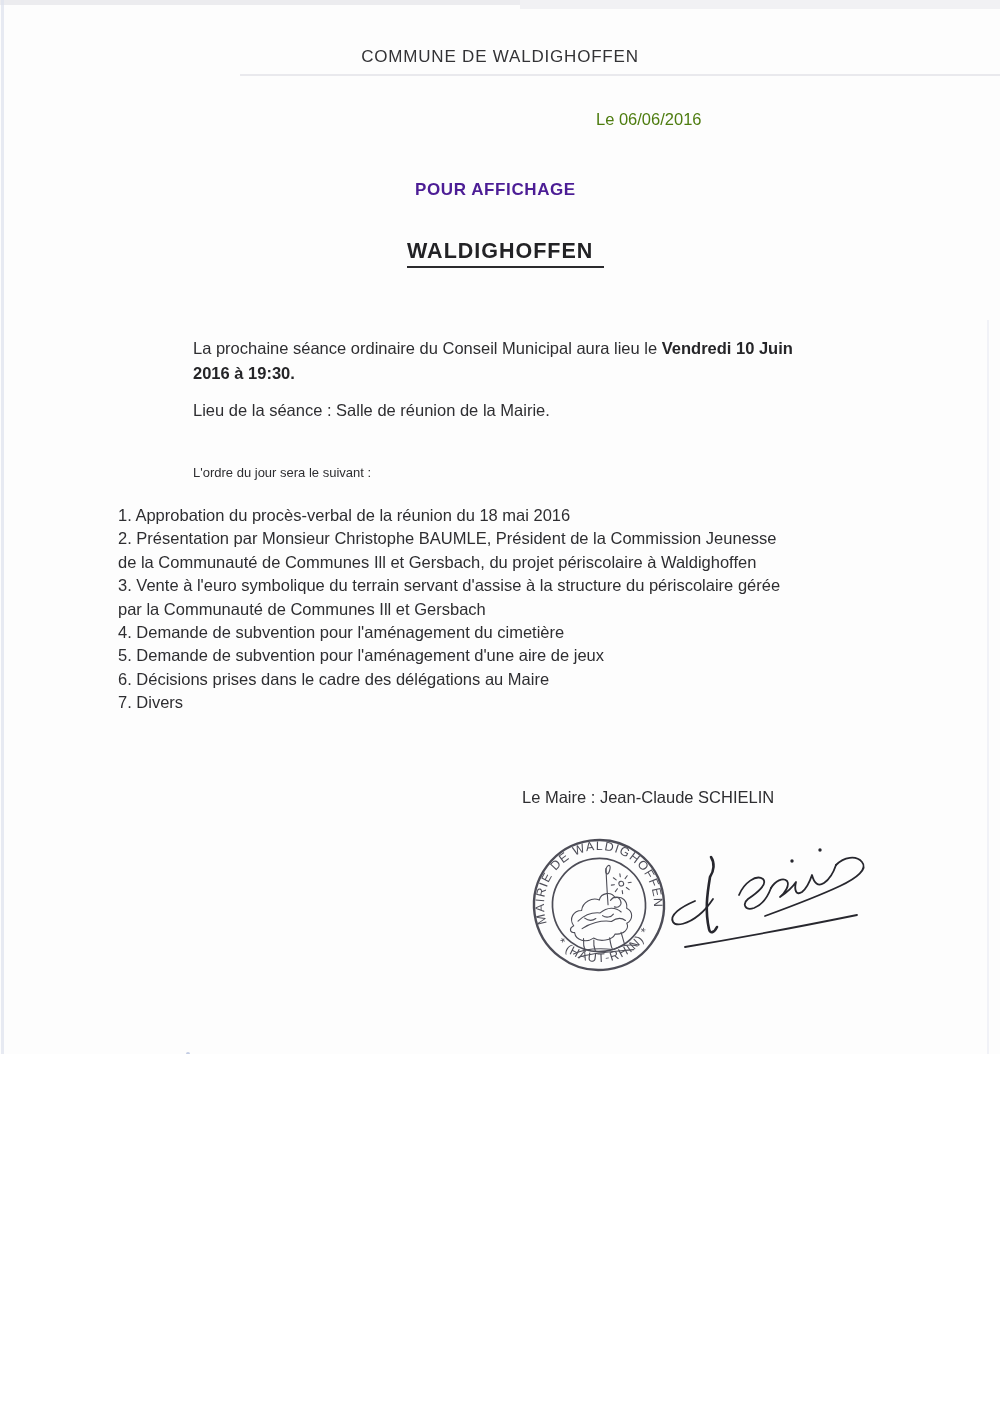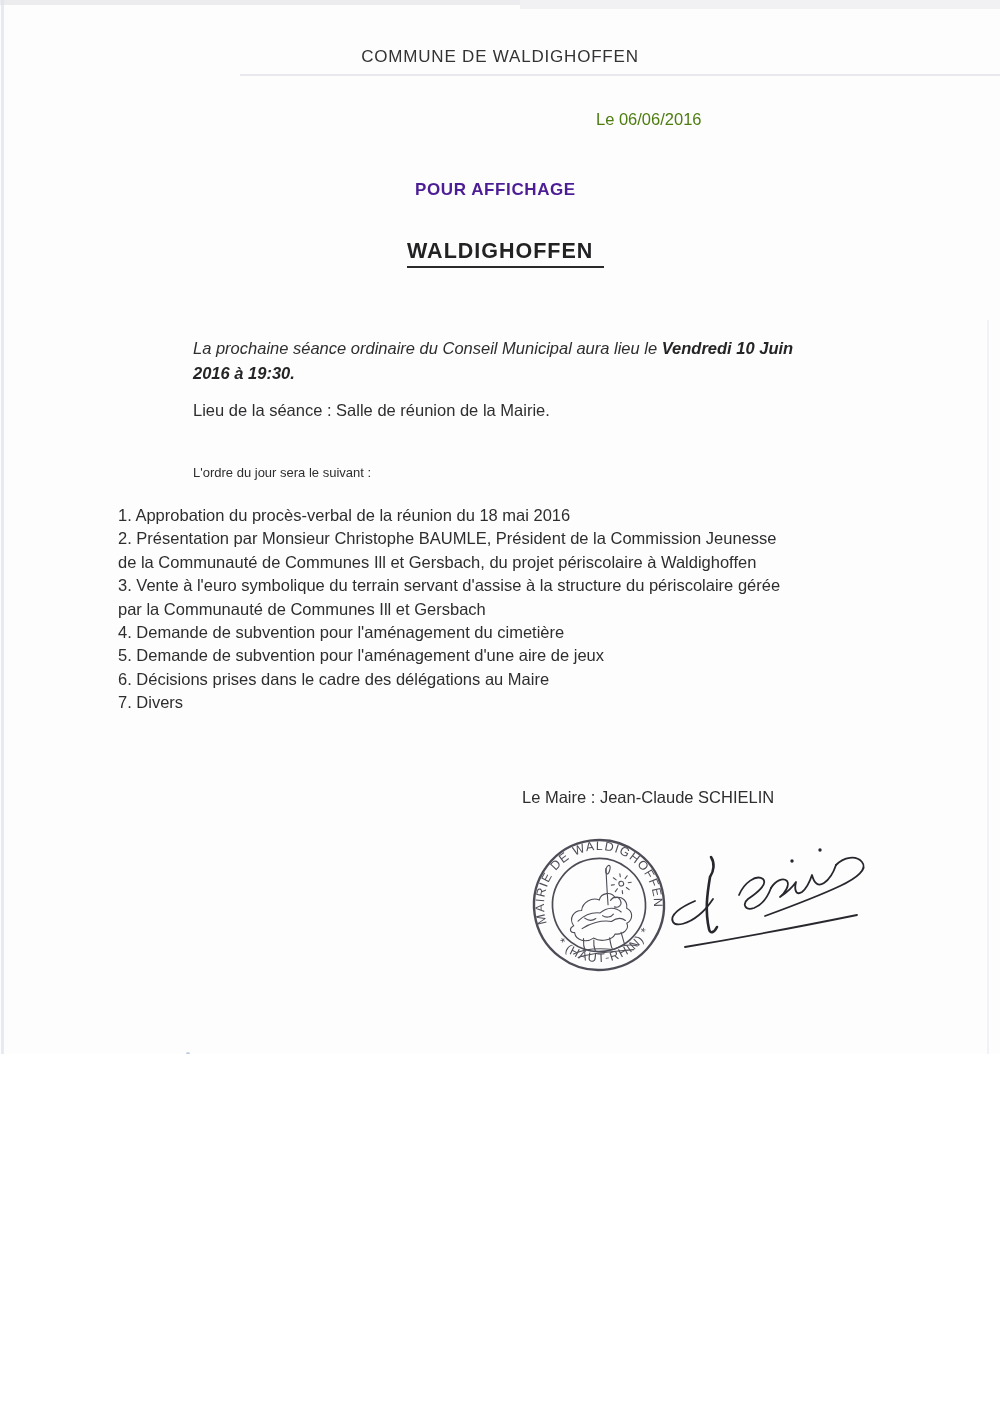--- a/index.html
+++ b/index.html
@@ -33,21 +33,21 @@
     font-size: 17px; font-weight: bold; letter-spacing: 0.6px; color: #4c1d95;
   }
   .title-wrap { position: absolute; left: 407px; top: 239px; }
   .title-text {
     font-size: 21.5px; font-weight: bold; letter-spacing: 1px; color: #222225;
     border-bottom: 2.5px solid #2a2a2d; padding-right: 11px; padding-bottom: 2px;
     display: inline-block;
   }
   .intro {
     position: absolute; left: 193px; top: 336px; width: 680px;
-    font-size: 16.5px; line-height: 24.5px; font-style: italic;
+    font-size: 16.5px; line-height: 24.5px;
   }
   .location { position: absolute; left: 193px; top: 401px; font-size: 16.5px; }
   .agenda-intro { position: absolute; left: 193px; top: 465px; font-size: 13px; }
   .agenda {
     position: absolute; left: 118px; top: 504px; width: 780px;
     font-size: 16.5px; line-height: 23.4px;
   }
   .agenda div { white-space: nowrap; }
   .signatory { position: absolute; left: 522px; top: 788px; font-size: 16.5px; }
   .stamp-svg { position: absolute; left: 523px; top: 830px; }

